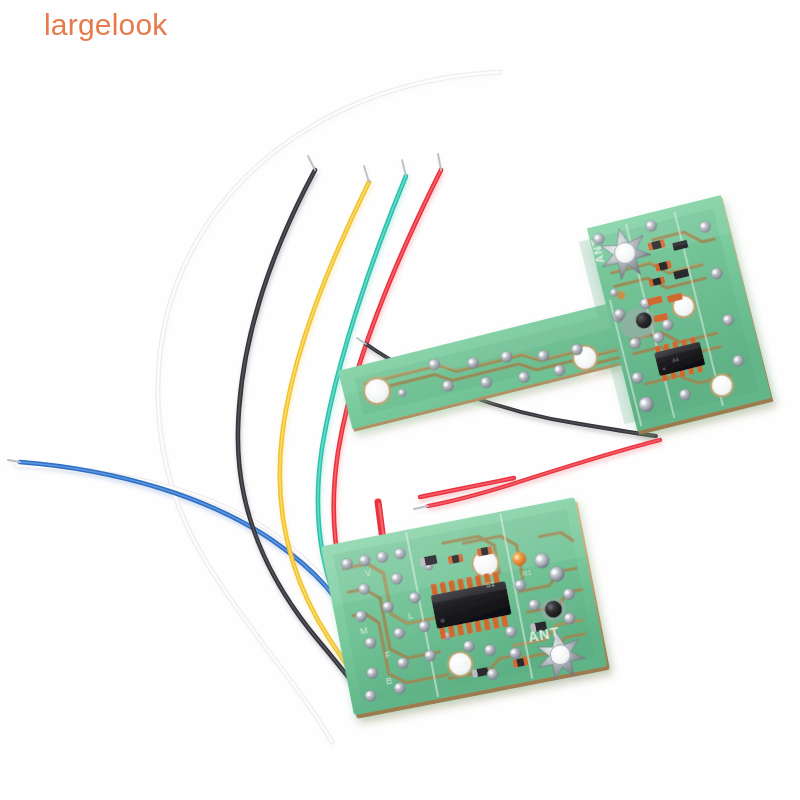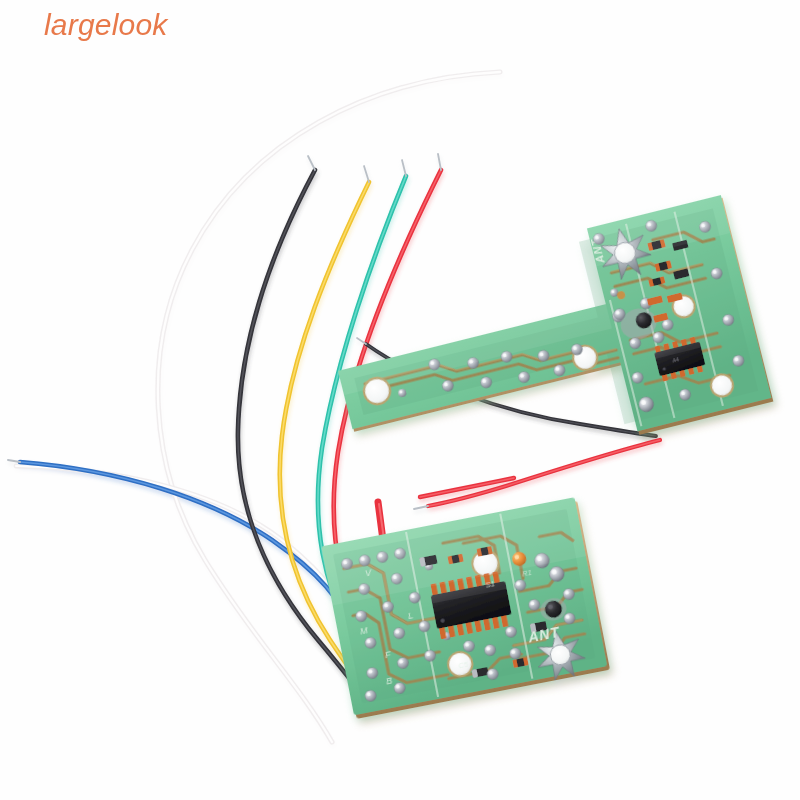--- a/index.html
+++ b/index.html
@@ -29,21 +29,21 @@
     font-weight:400;
     letter-spacing:.2px;
     color:#e8794a;
     user-select:none;
     white-space:nowrap;
   }
 </style>
 </head>
 <body>
 
-<div id="stage" style="background: #14532d; font-style: italic;">
+<div id="stage" style="background: #14532d;">
 
   <svg id="photo" viewBox="0 0 800 800" xmlns="http://www.w3.org/2000/svg">
     <defs>
 
       <linearGradient id="gGreenTop" x1="0" y1="0" x2="0.35" y2="1">
         <stop offset="0%" stop-color="#96dcb4"></stop>
         <stop offset="45%" stop-color="#7ccda0"></stop>
         <stop offset="100%" stop-color="#62b689"></stop>
       </linearGradient>
       <linearGradient id="gGreenBot" x1="0" y1="0" x2="0.25" y2="1">

